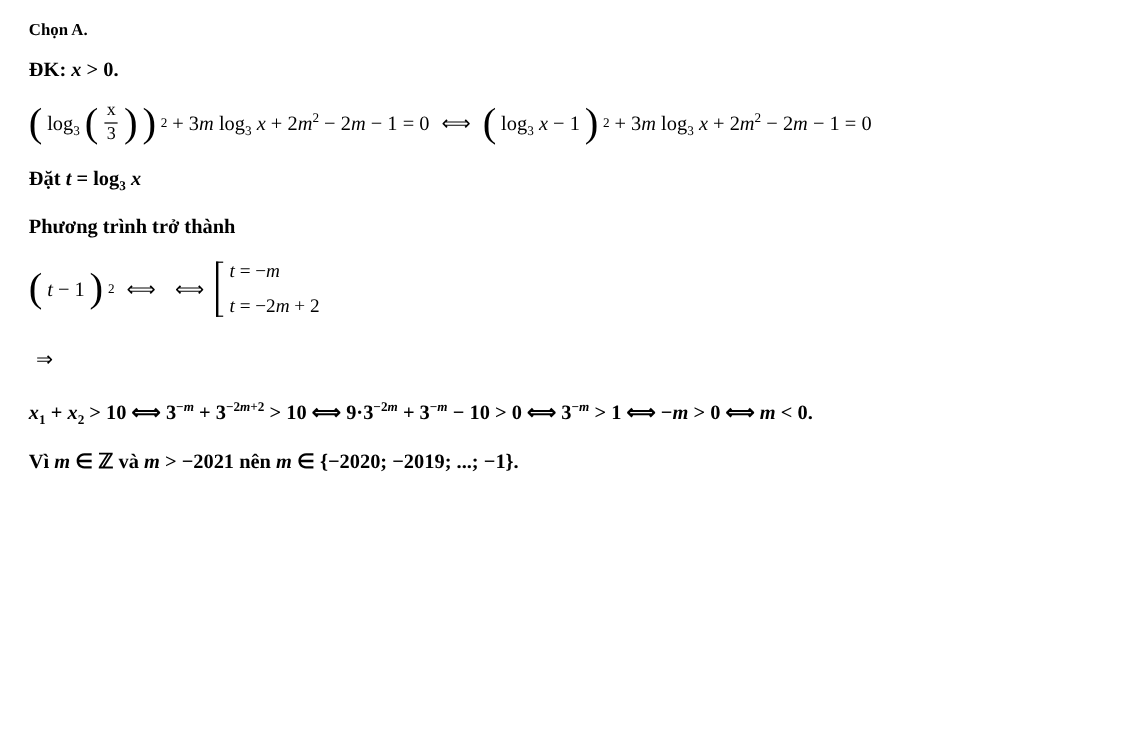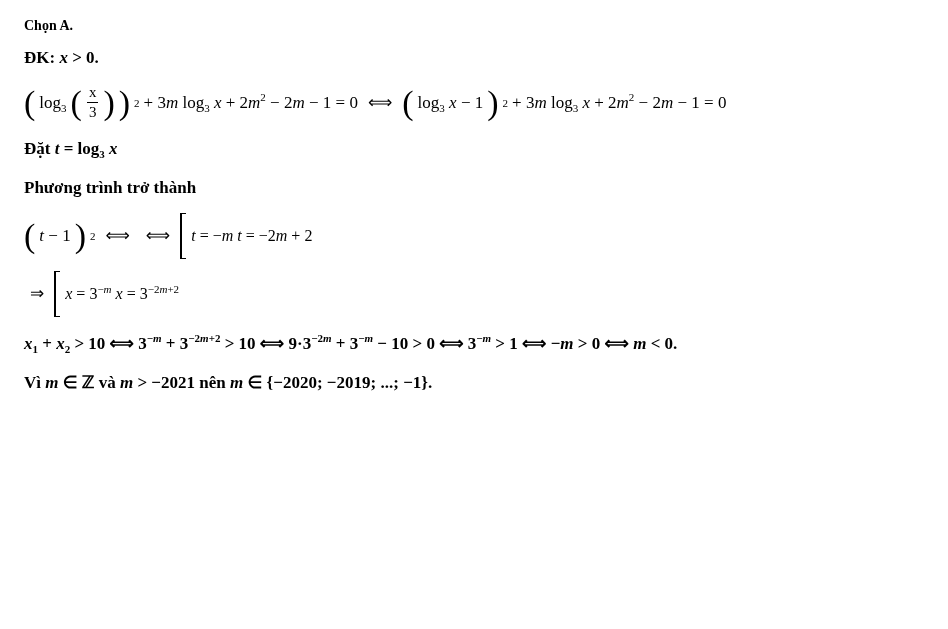--- a/index.html
+++ b/index.html
@@ -84,21 +84,21 @@
       border-left: 2px solid #000;
       border-top: 1.5px solid #000;
       border-bottom: 1.5px solid #000;
       width: 6px;
       height: 46px;
       margin-right: 5px;
       vertical-align: middle;
     }
     .result-lines {
       display: inline-flex;
-      flex-direction: row;
+      flex-direction: column;
       gap: 4px;
       vertical-align: middle;
     }
   </style>
 </head>
 <body>
 
 <div class="title">Chọn A.</div>
 
 <div class="line">
@@ -148,27 +148,20 @@
     <div class="result-bracket-bar"></div>
     <div class="result-lines">
       <div class="bracket-row"><i>t</i> = −<i>m</i></div>
       <div class="bracket-row"><i>t</i> = −2<i>m</i> + 2</div>
     </div>
   </div>
 </div>
 
 <div class="math-block">
   <span class="implies-symbol">⇒</span>
-  <div class="result-bracket">
-    <div class="result-bracket-bar"></div>
-    <div class="result-lines">
-      <div class="bracket-row"><i>x</i> = 3<sup>−<i>m</i></sup></div>
-      <div class="bracket-row"><i>x</i> = 3<sup>−2<i>m</i>+2</sup></div>
-    </div>
-  </div>
 </div>
 
 <div class="line">
   <i>x</i><sub>1</sub> + <i>x</i><sub>2</sub> &gt; 10 ⟺ 3<sup>−<i>m</i></sup> + 3<sup>−2<i>m</i>+2</sup> &gt; 10 ⟺ 9·3<sup>−2<i>m</i></sup> + 3<sup>−<i>m</i></sup> − 10 &gt; 0 ⟺ 3<sup>−<i>m</i></sup> &gt; 1 ⟺ −<i>m</i> &gt; 0 ⟺ <i>m</i> &lt; 0.
 </div>
 
 <div class="line">
   Vì <i>m</i> ∈ ℤ và <i>m</i> &gt; −2021 nên <i>m</i> ∈ {−2020; −2019; ...; −1}.
 </div>
 

